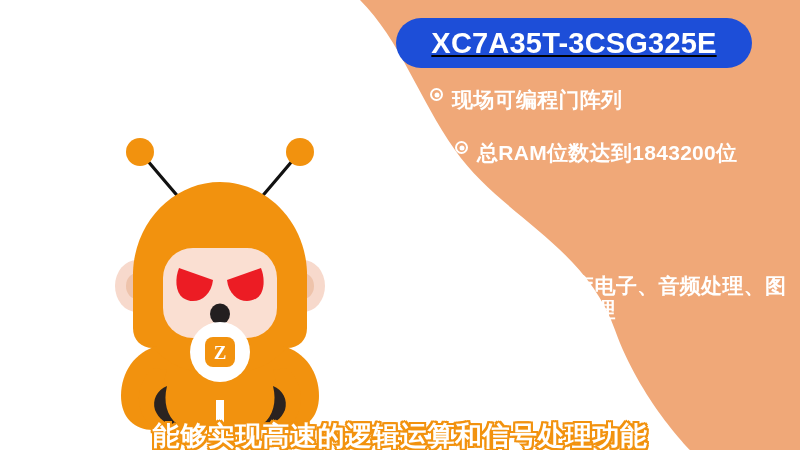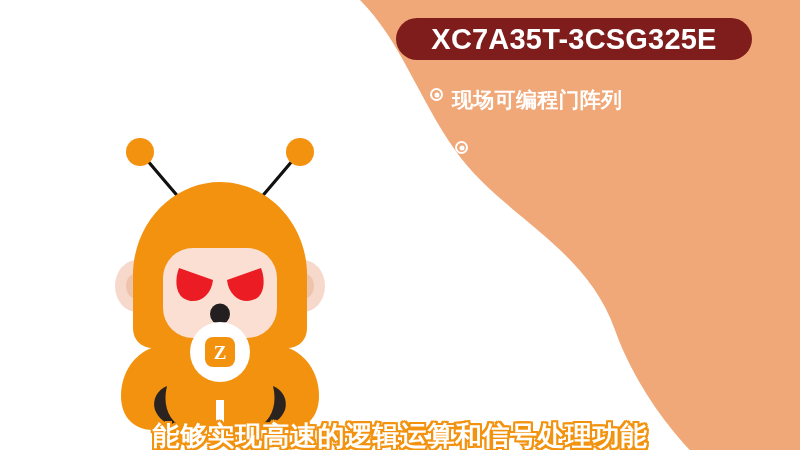--- a/index.html
+++ b/index.html
@@ -33,26 +33,27 @@
     width: 250px;
     height: 330px;
   }
 
   
   #title-pill {
     position: absolute;
     left: 396px;
     top: 18px;
     width: 356px;
-    height: 42px;
-    background: #7f1d1d;
+    height: 50px;
+    background: #1d4ed8;
     border-radius: 27px;
     display: flex;
     align-items: center;
     justify-content: center;
+    text-decoration: underline;
   }
   #title-pill .title-text {
     color: #ffffff;
     font-size: 29px;
     font-weight: bold;
     letter-spacing: 0.2px;
     white-space: nowrap;
   }
 
   
@@ -181,19 +182,24 @@
     <span class="title-text">XC7A35T-3CSG325E</span>
   </div>
 
   <div class="bullet-row" id="bullet-1">
     <span class="bullet-marker"></span>
     <span class="bullet-text">现场可编程门阵列</span>
   </div>
 
   <div class="bullet-row" id="bullet-2">
     <span class="bullet-marker"></span>
-  </div>
-
-
+    <span class="bullet-text">总RAM位数达到1843200位</span>
+  </div>
+
+
+  <div class="bullet-row" id="bullet-4">
+    <span class="bullet-marker"></span>
+    <span class="bullet-text">医疗电子、音频处理、图像处理</span>
+  </div>
 
   <div id="caption">能够实现高速的逻辑运算和信号处理功能</div>
 
 </div>
 
 </body></html>

